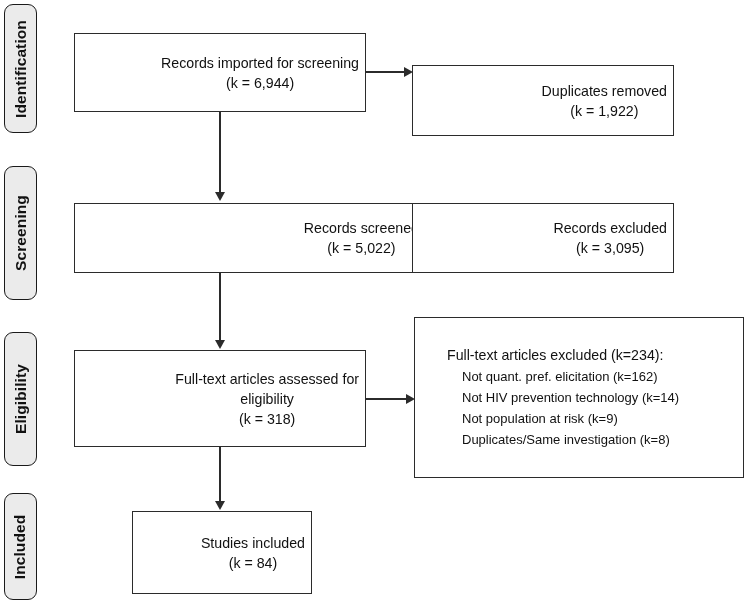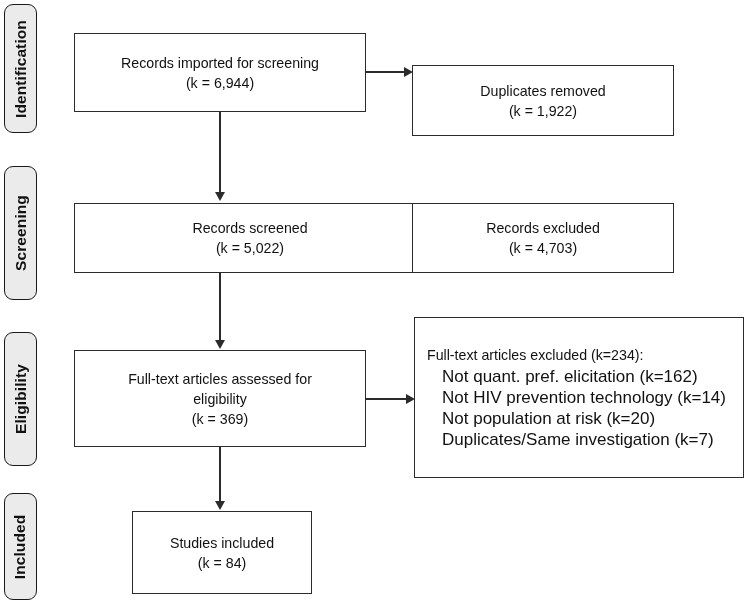--- a/index.html
+++ b/index.html
@@ -39,21 +39,21 @@
   }
 
   
   .flow-box {
     position: absolute;
     box-sizing: border-box;
     background: #ffffff;
     border: 1.6px solid #2b2b2b;
     display: flex;
     align-items: center;
-    justify-content: center;
+    justify-content: flex-end;
     text-align: center;
   }
   .flow-box .box-text {
     font-size: 14.2px;
     line-height: 20px;
     color: #111111;
     white-space: pre-line;
     padding: 0 6px;
   }
 
@@ -70,21 +70,21 @@
     padding-left: 12px;
     width: 100%;
   }
   .reasons-head {
     font-size: 14.2px;
     line-height: 21px;
     color: #111111;
     white-space: nowrap;
   }
   .reasons-item {
-    font-size: 17px;
+    font-size: 13px;
     line-height: 21px;
     color: #111111;
     white-space: nowrap;
     padding-left: 15px;
   }
 
   
   .conn {
     position: absolute;
     background: #2b2b2b;
@@ -158,36 +158,36 @@
 (k = 1,922)</span>
   </div>
 
   <div class="flow-box" style="left:74px; top:203px; width:352px; height:70px;">
     <span class="box-text">Records screened
 (k = 5,022)</span>
   </div>
 
   <div class="flow-box" style="left:412px; top:203px; width:262px; height:70px;">
     <span class="box-text">Records excluded
-(k = 4,703)</span>
+(k = 3,095)</span>
   </div>
 
   <div class="flow-box" style="left:74px; top:350px; width:292px; height:97px;">
     <span class="box-text">Full-text articles assessed for
 eligibility
-(k = 369)</span>
+(k = 318)</span>
   </div>
 
-  <div class="reasons-box" style="left:414px; top:317px; width:330px; height:161px;">
+  <div class="reasons-box" style="left:414px; top:317px; width:330px; height:161px;padding-left:20px;">
     <div class="reasons-inner">
       <div class="reasons-head">Full-text articles excluded (k=234):</div>
       <div class="reasons-item">Not quant. pref. elicitation (k=162)</div>
       <div class="reasons-item">Not HIV prevention technology (k=14)</div>
-      <div class="reasons-item">Not population at risk (k=20)</div>
-      <div class="reasons-item">Duplicates/Same investigation (k=7)</div>
+      <div class="reasons-item">Not population at risk (k=9)</div>
+      <div class="reasons-item">Duplicates/Same investigation (k=8)</div>
     </div>
   </div>
 
   <div class="flow-box" style="left:132px; top:511px; width:180px; height:83px;">
     <span class="box-text">Studies included
 (k = 84)</span>
   </div>
 
 </div>
 

